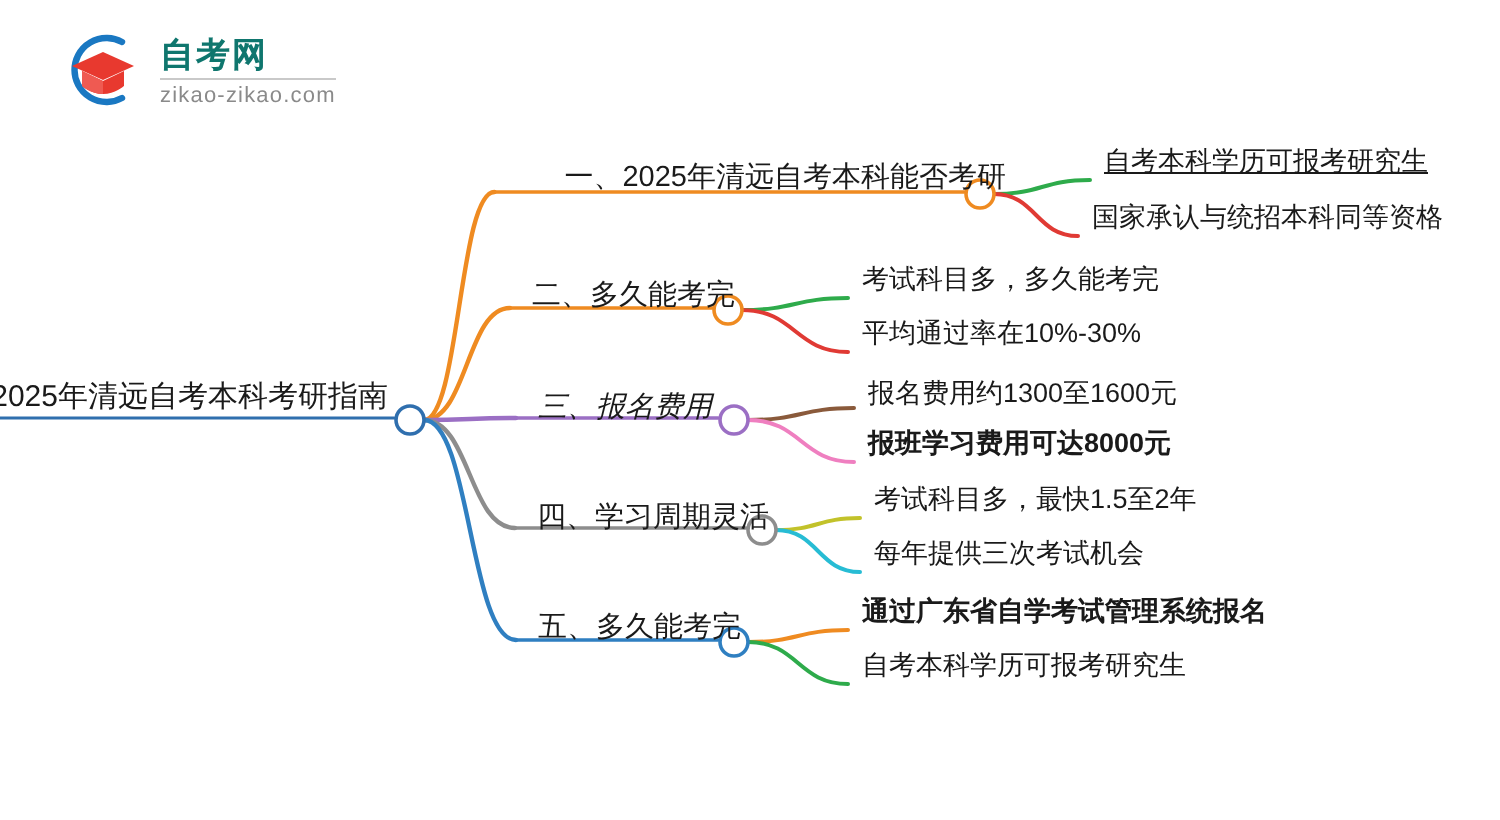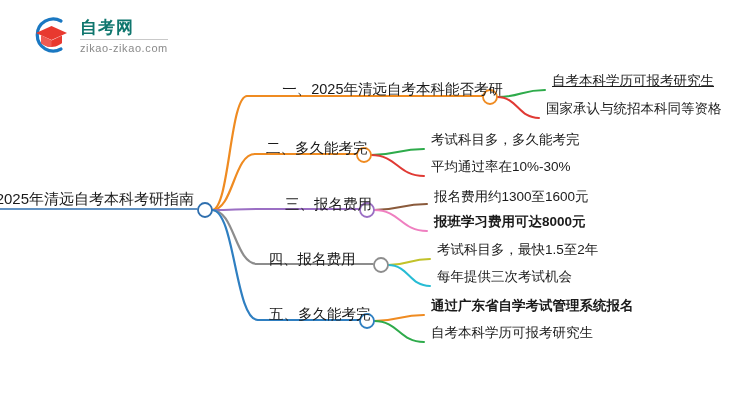--- a/index.html
+++ b/index.html
@@ -140,22 +140,22 @@
 </div>
 
 <div id="labels">
     <div class="node-label root" style="left: -7.375px; top: 190px;">2025年清远自考本科考研指南</div>
     <div class="node-label branch" style="left: 255.234px; top: 80px; margin-left: 24px;">一、2025年清远自考本科能否考研</div>
     <div class="node-label leaf" style="left: 549px; top: 72px; text-decoration: underline;">自考本科学历可报考研究生</div>
     <div class="node-label leaf" style="left: 543px; top: 100px;">国家承认与统招本科同等资格</div>
     <div class="node-label branch" style="left: 263px; top: 139px;">二、多久能考完</div>
     <div class="node-label leaf" style="left: 428px; top: 131px;">考试科目多，多久能考完</div>
     <div class="node-label leaf" style="left: 428px; top: 158px; text-align: center;">平均通过率在10%-30%</div>
-    <div class="node-label branch" style="left: 282px; top: 195px;">三、报名费用</div>
+    <div class="node-label branch" style="left: 266px; top: 195px; font-style: italic;">三、报名费用</div>
     <div class="node-label leaf" style="left: 431px; top: 188px;">报名费用约1300至1600元</div>
     <div class="node-label leaf" style="left: 431px; top: 213px; font-weight: bold;">报班学习费用可达8000元</div>
-    <div class="node-label branch" style="left: 265.5px; top: 250px;">四、报名费用</div>
+    <div class="node-label branch" style="left: 265.5px; top: 250px;">四、学习周期灵活</div>
     <div class="node-label leaf" style="left: 434px; top: 241px;">考试科目多，最快1.5至2年</div>
     <div class="node-label leaf" style="left: 434px; top: 268px;">每年提供三次考试机会</div>
     <div class="node-label branch" style="left: 266px; top: 305px;">五、多久能考完</div>
     <div class="node-label leaf" style="left: 428px; top: 297px; font-weight: bold;">通过广东省自学考试管理系统报名</div>
     <div class="node-label leaf" style="left: 428px; top: 324px;">自考本科学历可报考研究生</div>
   </div>
 
 </body></html>

